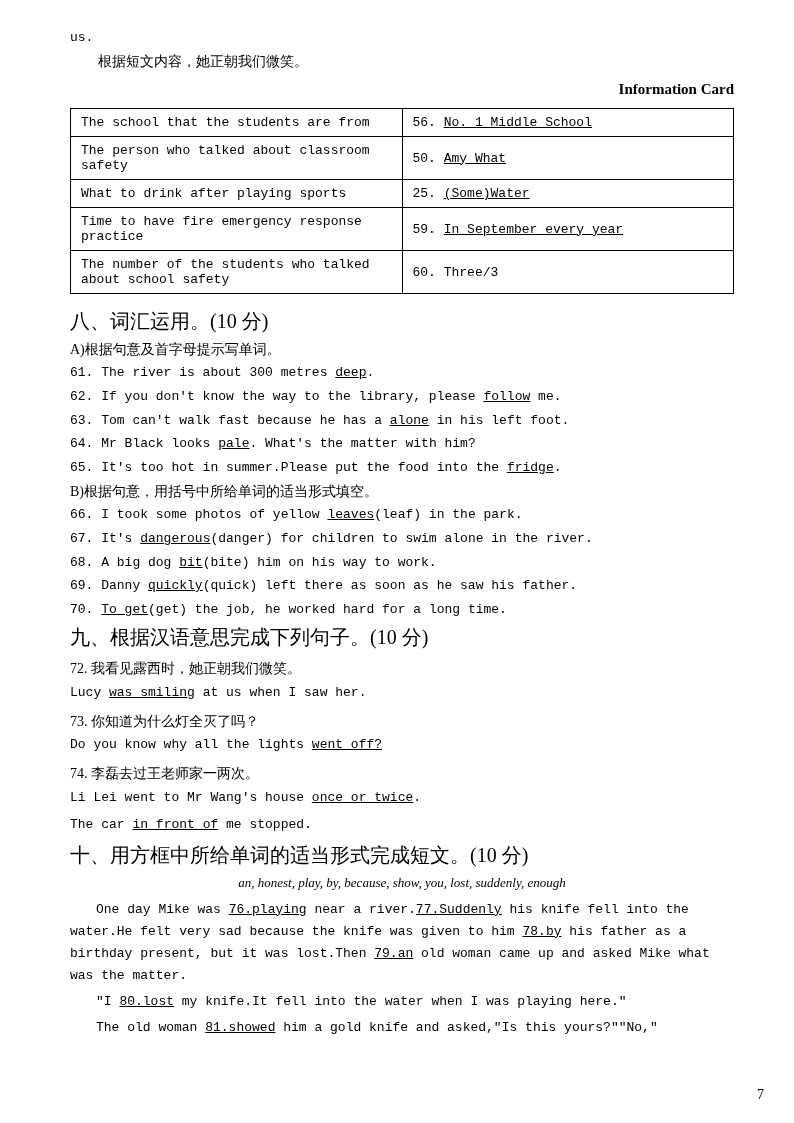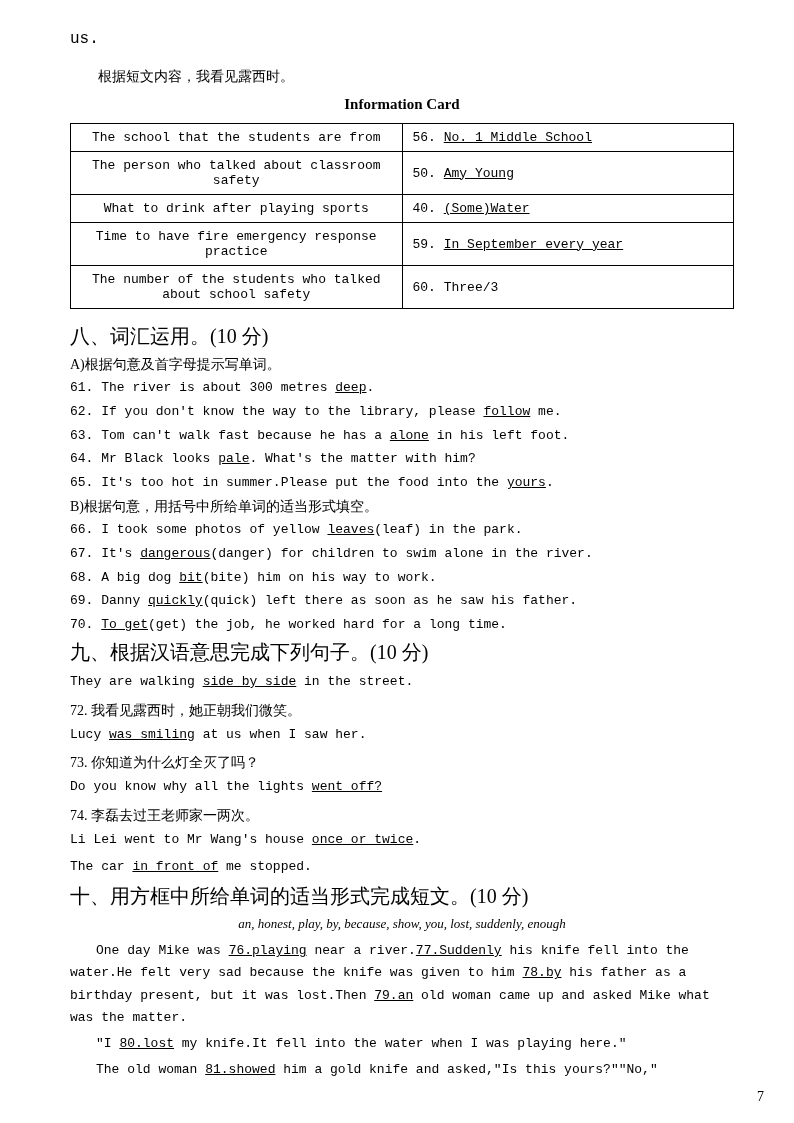--- a/index.html
+++ b/index.html
@@ -12,49 +12,48 @@
       min-height: 1123px;
       background: #fff;
       font-family: 'SimSun', 'Song', serif;
       font-size: 14px;
       color: #000;
       padding: 30px 60px 40px 70px;
       position: relative;
     }
     .top-text {
       font-family: 'Courier New', monospace;
-      font-size: 16px;
-      margin-bottom: 20px;
+      font-size: 13px;
+      margin-bottom: 8px;
     }
     .instruction {
       font-size: 14px;
       margin-bottom: 10px;
       text-indent: 2em;
     }
     .card-title {
-      text-align: center;
+      text-align: right;
       font-weight: bold;
       font-size: 15px;
       margin-bottom: 10px;
       font-family: 'Times New Roman', serif;
     }
     .info-table {
       width: 100%;
       border-collapse: collapse;
       margin-bottom: 14px;
       font-family: 'Courier New', monospace;
       font-size: 13px;
     }
     .info-table td {
       border: 1px solid #000;
       padding: 6px 10px;
       vertical-align: middle;
     }
     .info-table td:first-child {
-      text-align: center;
       width: 50%;
     }
     .info-table td:last-child {
       width: 50%;
     }
     .section-title {
       font-size: 20px;
       margin-bottom: 6px;
       margin-top: 2px;
     }
@@ -105,69 +104,68 @@
       position: absolute;
       bottom: 20px;
       right: 30px;
       font-size: 14px;
     }
   </style>
 </head>
 <body>
 
 <div class="top-text">us.</div>
-<div class="instruction">根据短文内容，我看见露西时。</div>
+<div class="instruction">根据短文内容，她正朝我们微笑。</div>
 <div class="card-title">Information Card</div>
 
 <table class="info-table">
   <tbody id="table-body">
       <tr>
         <td style="font-family: &quot;Courier New&quot;, monospace; font-size: 13px;">The school that the students are from</td>
         <td style="font-family: &quot;Courier New&quot;, monospace; font-size: 13px;"><span>56.</span> <span style="text-decoration: underline;">No. 1  Middle School</span></td>
       </tr>
       <tr>
         <td style="font-family: &quot;Courier New&quot;, monospace; font-size: 13px;">The person who talked about classroom safety</td>
-        <td style="font-family: &quot;Courier New&quot;, monospace; font-size: 13px;"><span>50.</span> <span style="text-decoration: underline;">Amy Young</span></td>
+        <td style="font-family: &quot;Courier New&quot;, monospace; font-size: 13px;"><span>50.</span> <span style="text-decoration: underline;">Amy What</span></td>
       </tr>
       <tr>
         <td style="font-family: &quot;Courier New&quot;, monospace; font-size: 13px;">What to drink after playing sports</td>
-        <td style="font-family: &quot;Courier New&quot;, monospace; font-size: 13px;"><span>40.</span> <span style="text-decoration: underline;">(Some)Water</span></td>
+        <td style="font-family: &quot;Courier New&quot;, monospace; font-size: 13px;"><span>25.</span> <span style="text-decoration: underline;">(Some)Water</span></td>
       </tr>
       <tr>
         <td style="font-family: &quot;Courier New&quot;, monospace; font-size: 13px;">Time to have fire emergency response practice</td>
         <td style="font-family: &quot;Courier New&quot;, monospace; font-size: 13px;"><span>59.</span> <span style="text-decoration: underline;">In September every year</span></td>
       </tr>
       <tr>
         <td style="font-family: &quot;Courier New&quot;, monospace; font-size: 13px;">The number of the students who talked about school safety</td>
         <td style="font-family: &quot;Courier New&quot;, monospace; font-size: 13px;"><span>60.</span> <span style="">Three/3</span></td>
       </tr>
     </tbody>
 </table>
 
 <div class="section-title">八、词汇运用。(10 分)</div>
 <div class="sub-title">A)根据句意及首字母提示写单词。</div>
 <div id="lines-a-container">
     <div class="line">61. The river is about 300 metres <u>deep</u>.</div>
     <div class="line">62. If you don't know the way to the library, please <u>follow</u> me.</div>
     <div class="line">63. Tom can't walk fast because he has a <u>alone</u> in his left foot.</div>
     <div class="line">64. Mr Black looks <u>pale</u>. What's the matter with him?</div>
-    <div class="line">65. It's too hot in summer.Please put the food into the <u>yours</u>.</div>
+    <div class="line">65. It's too hot in summer.Please put the food into the <u>fridge</u>.</div>
   </div>
 <div class="sub-title">B)根据句意，用括号中所给单词的适当形式填空。</div>
 <div id="lines-b-container">
     <div class="line">66. I took some photos of yellow <u>leaves</u>(leaf) in the park.</div>
     <div class="line">67. It's <u>dangerous</u>(danger) for children to swim alone in the river.</div>
     <div class="line">68. A big dog <u>bit</u>(bite) him on his way to work.</div>
     <div class="line">69. Danny <u>quickly</u>(quick) left there as soon as he saw his father.</div>
     <div class="line">70. <u>To get</u>(get) the job, he worked hard for a long time.</div>
   </div>
 
 <div class="section-title">九、根据汉语意思完成下列句子。(10 分)</div>
 <div id="section9-container">
-    <div class="english-line">They are walking <u>side by side</u> in the street.</div>
     <div class="chinese-line">72. 我看见露西时，她正朝我们微笑。</div>
     <div class="english-line">Lucy <u>was smiling</u> at us when I saw her.</div>
     <div class="chinese-line">73. 你知道为什么灯全灭了吗？</div>
     <div class="english-line">Do you know why all the lights <u>went off?</u></div>
     <div class="chinese-line">74. 李磊去过王老师家一两次。</div>
     <div class="english-line">Li Lei went to Mr Wang's house <u>once or twice</u>.</div>
     <div class="english-line">The car <u>in front of</u> me stopped.</div>
   </div>
 
 <div class="section-title">十、用方框中所给单词的适当形式完成短文。(10 分)</div>

